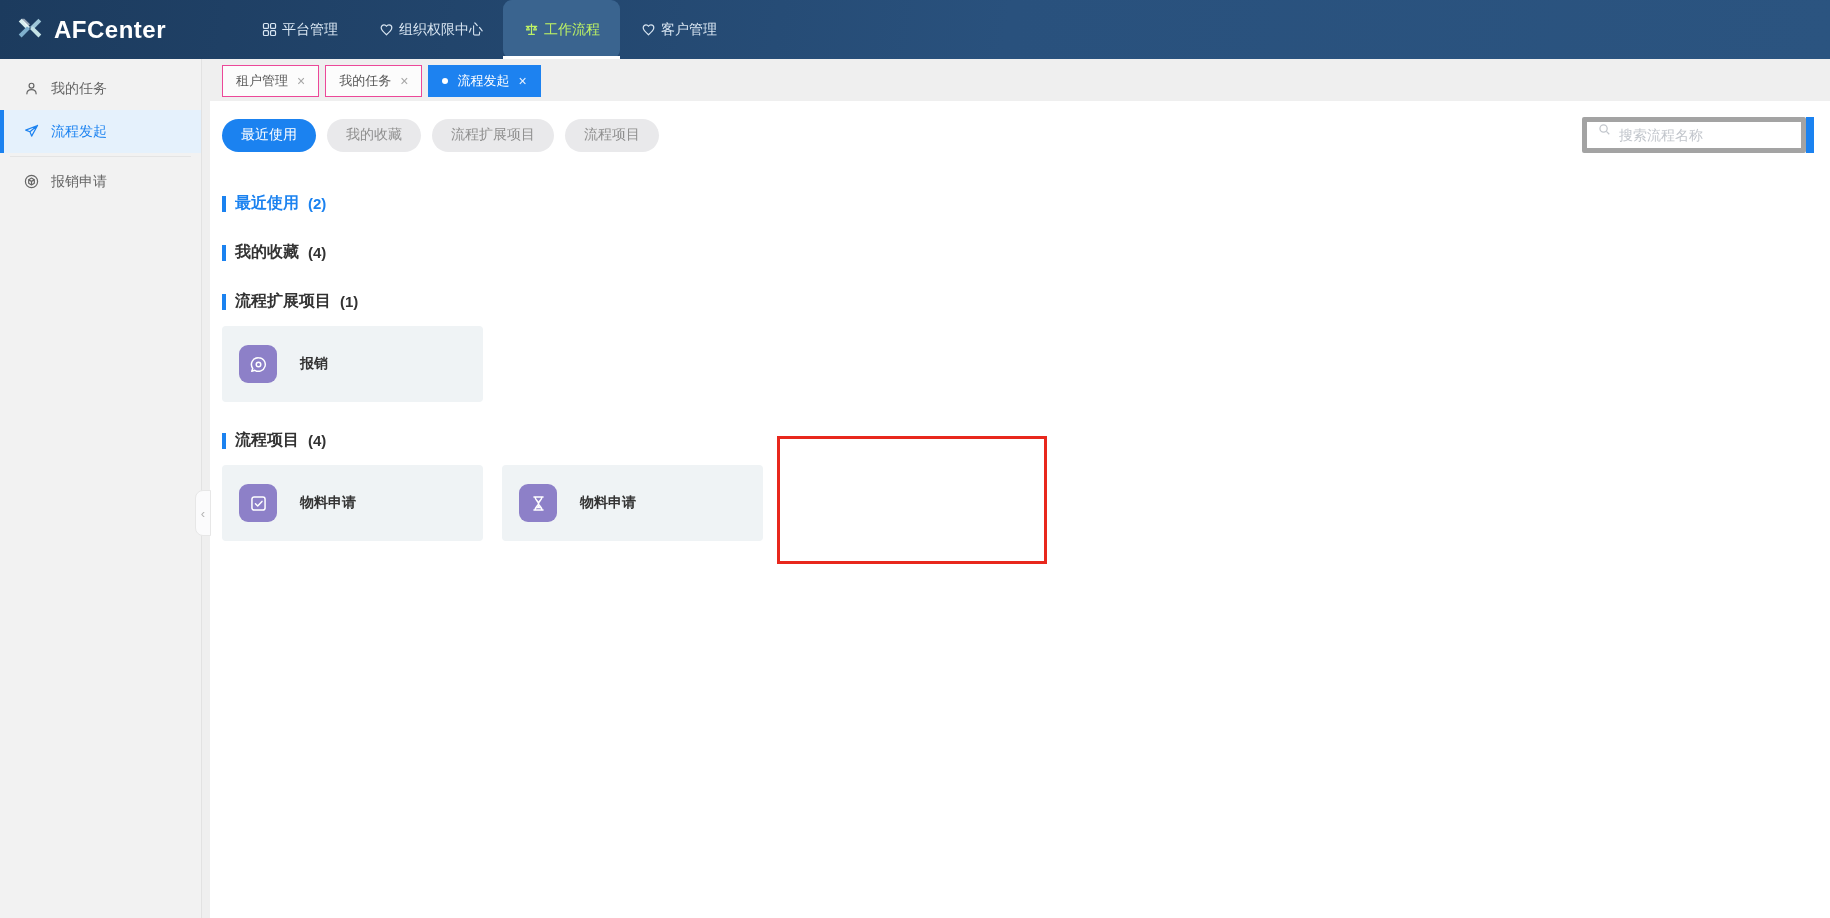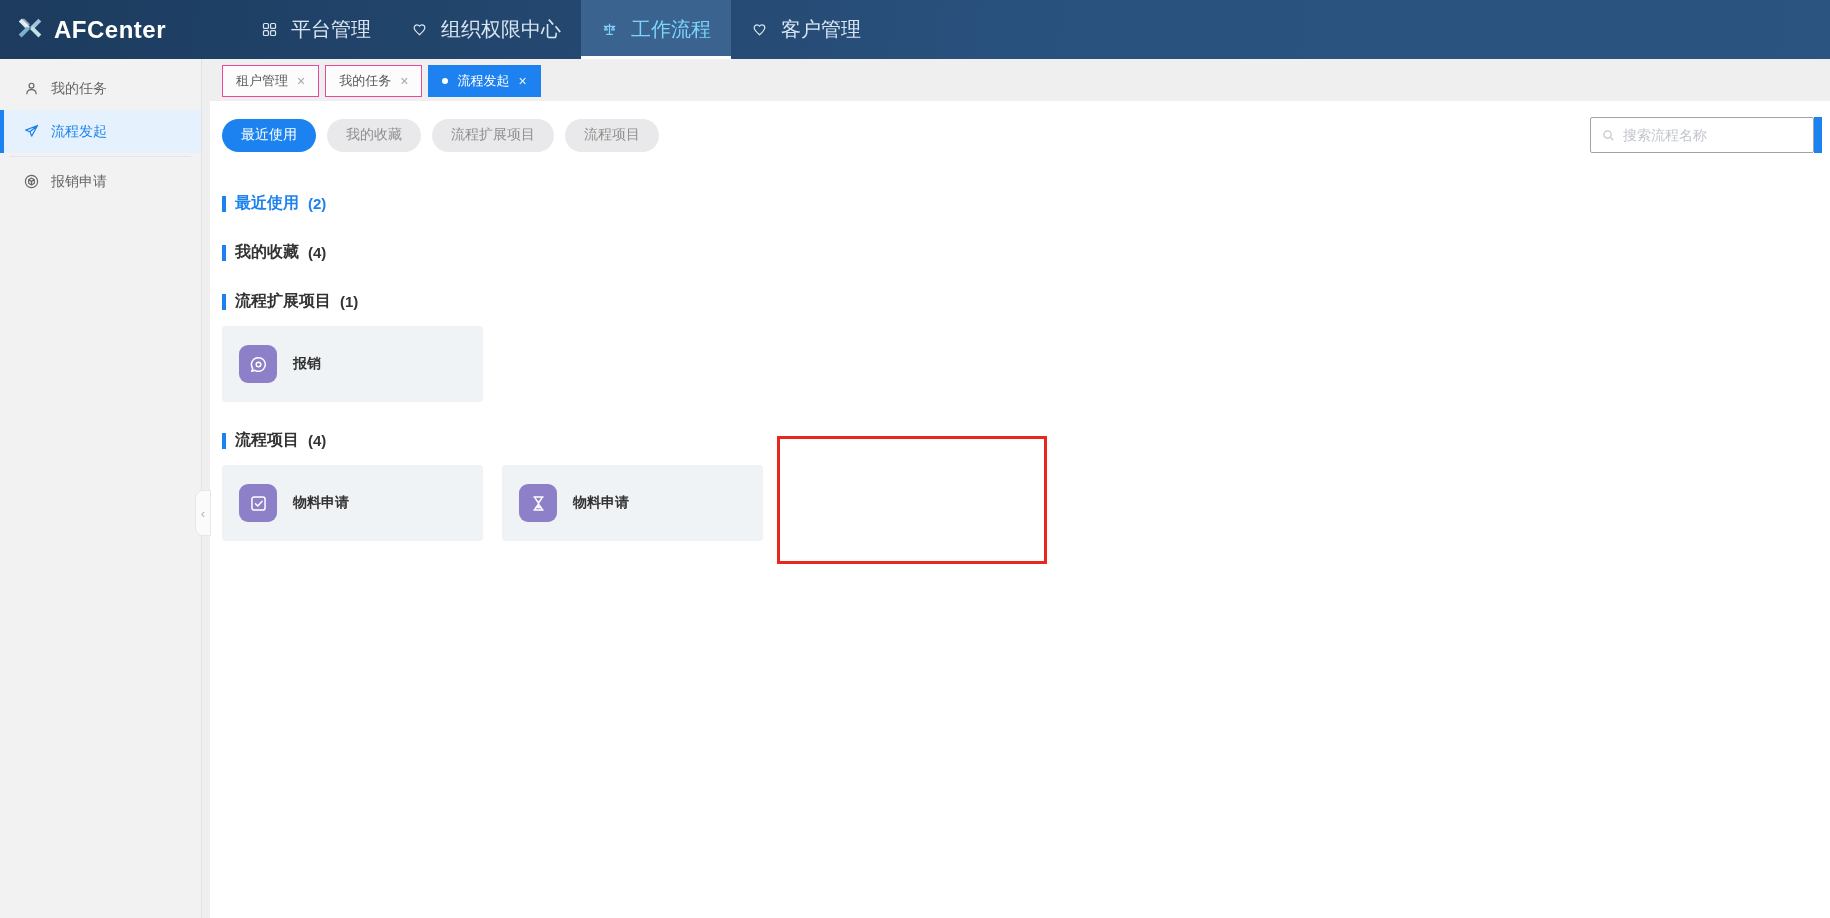--- a/index.html
+++ b/index.html
@@ -5,24 +5,24 @@
   * { margin:0; padding:0; box-sizing:border-box; }
   html,body { width:1830px; height:918px; overflow:hidden;
     font-family:"Liberation Sans","DejaVu Sans",sans-serif; background:#efefef; }
 
   
   .navbar { height:59px; display:flex; align-items:stretch; color:#d9e6f2;
     background:linear-gradient(100deg,#1c3b5e 0%,#29517d 55%,#2b5480 100%); }
   .logo { display:flex; align-items:center; gap:9px; padding:0 30px 0 15px; }
   .logo-text { color:#fff; font-size:24px; font-weight:bold; letter-spacing:.5px; }
   .nav-items { display:flex; align-items:stretch; margin-left:45px; }
-  .nav-item { display:flex; align-items:center; gap:13px; padding:0 20px;
-    font-size:20px; cursor:pointer; position:relative; }
+  .nav-item { display:flex; align-items:center; gap:4px; padding:0 20px;
+    font-size:14px; cursor:pointer; position:relative; }
   .nav-item .icon svg { width:17px; height:17px; display:block; }
-  .nav-item.active { background:#3a648f; color:#7dd3fc; }
+  .nav-item.active { background:#3a648f; color:#bef264;border-radius:9px; }
   .nav-item.active::after { content:""; position:absolute; left:0; right:0; bottom:0;
     height:3px; background:#fff; }
 
   
   .layout { display:flex; height:871px; position:relative; }
   .sidebar { width:202px; background:#f2f2f2; border-right:1px solid #e2e2e2;
     padding-top:8px; flex-shrink:0; }
   .side-item { height:43px; display:flex; align-items:center; gap:11px;
     padding-left:23px; font-size:14px; color:#666; cursor:pointer; }
   .side-item .icon svg { width:17px; height:17px; display:block; }
@@ -37,48 +37,48 @@
     margin-right:6px; background:#fcfcfc; border:1px solid #ec4899; font-size:13px;
     color:#595959; cursor:pointer; }
   .tab .dot { width:6px; height:6px; border-radius:50%; background:#fff; display:none; }
   .tab.active { background:#1d82f0; border-color:#1d82f0; color:#fff; }
   .tab.active .dot { display:block; }
   .tab .tab-close { font-size:14px; color:#a6a6a6; line-height:1; cursor:pointer; }
   .tab.active .tab-close { color:#e8f2ff; }
 
   
   .panel { flex:1; background:#fff; margin-bottom:11px; position:relative;
-    padding:16px 8px 0 12px; }
+    padding:16px 16px 0 12px; }
   .toolbar { display:flex; justify-content:space-between; align-items:center;
     padding-right:8px; position:relative; }
   .pills { display:flex; }
   .pill { height:33px; padding:0 19px; margin-right:11px; border:none; border-radius:17px;
     background:#e9e9eb; color:#8f8f8f; font-size:14px; cursor:pointer;
     font-family:inherit; }
   .pill.active { background:#1b82f0; color:#fff; }
-  .search { width:224px; height:36px; background:#fff; border:1px solid #a3a3a3;
-    border-radius:2px; display:flex; align-items:center; padding:0 10px; gap:7px; }
+  .search { width:224px; height:36px; background:#fff; border:5px solid #a3a3a3;
+    border-radius:2px; display:flex; padding:0 10px; gap:7px; }
   .search .icon { color:#c2c6cc; display:flex; }
   .search .icon svg { width:15px; height:15px; }
   .search input { border:none; outline:none; flex:1; font-size:14px; color:#555;
     font-family:inherit; background:transparent; }
   .search input::placeholder { color:#c2c6cc; }
   .search-strip { position:absolute; right:0; top:0; width:8px; height:36px; background:#1b82f0; }
 
   
   .sections { padding-top:12px; }
   .section-header { display:flex; align-items:center; gap:9px; margin-top:28px; }
   .section-bar { width:4px; height:16px; background:#1b82f0; }
   .section-title { font-size:16px; font-weight:bold; color:#333; }
   .section-count { font-size:15px; font-weight:bold; color:#333; }
   .section.accent .section-title, .section.accent .section-count { color:#1b82f0; }
 
   .cards { display:flex; gap:19px; margin-top:14px; position:relative; }
   .card { width:261px; height:76px; background:#eff3f5; border-radius:4px;
-    display:flex; align-items:center; padding-left:17px; gap:16px; cursor:pointer; }
+    display:flex; align-items:center; padding-left:17px; gap:23px; cursor:pointer; }
   .card-icon { width:38px; height:38px; border-radius:9px; background:#8d80c8;
     color:#fff; display:flex; align-items:center; justify-content:center; flex-shrink:0; }
   .card-icon svg { width:21px; height:21px; display:block; }
   .card-label { font-size:14px; font-weight:bold; color:#333; }
 
   .red-box { position:absolute; top:-29px; left:555px; width:270px; height:128px;
     border:3px solid #e8281d; pointer-events:none; }
 
   
   .collapse-handle { position:absolute; left:195px; top:431px; width:16px; height:46px;

